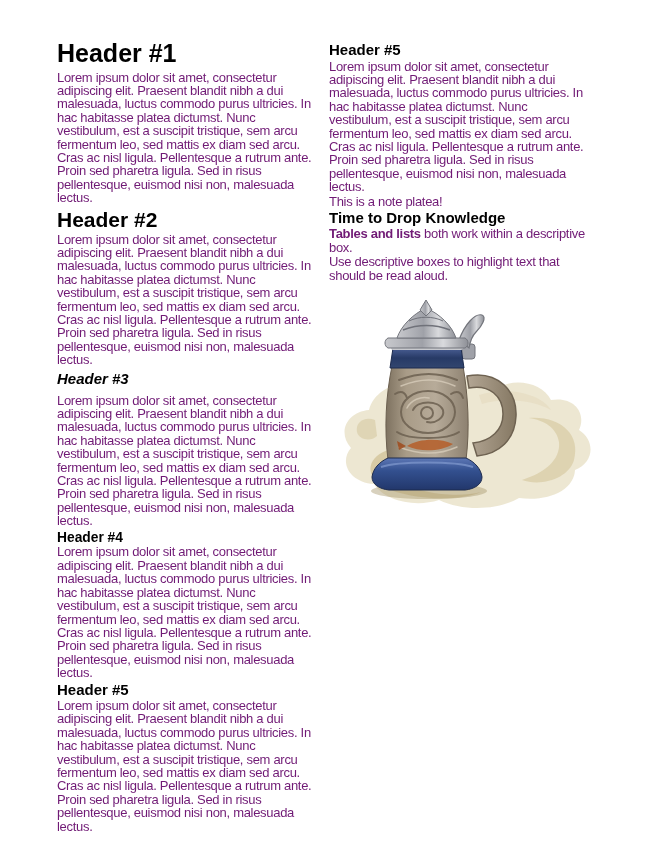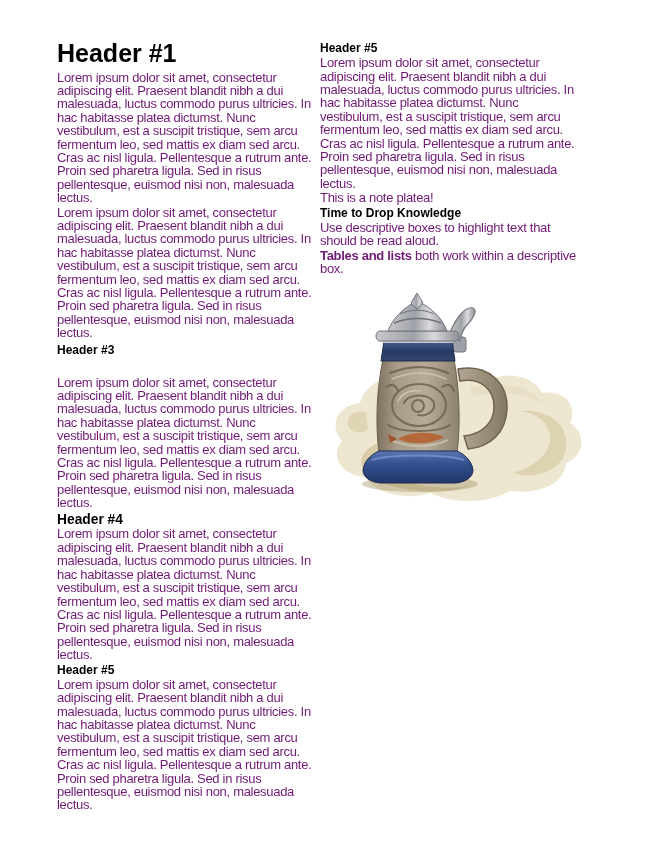--- a/index.html
+++ b/index.html
@@ -4,73 +4,74 @@
 <style>
   * { box-sizing: border-box; }
   html, body { margin: 0; padding: 0; }
   body {
     width: 652px; height: 844px;
     background: #ffffff;
     font-family: "Liberation Sans", "DejaVu Sans", sans-serif;
     color: #1b1b1b;
     overflow: hidden;
   }
-  .page { display: flex; gap: 4px; padding: 40px 57px 0 57px; }
+  .page { display: flex; gap: 13px; padding: 40px 57px 0 57px; }
   .col { width: 259px; flex: 0 0 259px; }
 
   p.body {
     font-size: 13px;
     line-height: 13.4px;
     letter-spacing: -0.3px;
     margin: 0 0 1px 0;
     color: #701a75;
   }
   h1, h2, h3, h4, h5 { color: #000; font-weight: bold; }
   h1 { font-size: 25px;   line-height: 1.06; margin: 0 0 4px 0; }
   h2 { font-size: 21px;   line-height: 1.0;  margin: 4px 0 3px 0; }
-  h3 { font-size: 12px; line-height: 1.0;  margin: 4px 0 20px 0; }
+  h3 { font-size: 15px; line-height: 1.0;  margin: 4px 0 8px 0; font-style: italic; }
   h4 { font-size: 13.8px; line-height: 1.0;  margin: 3px 0 1px 0; }
-  h5 { font-size: 12px;   line-height: 1.1;  margin: 2px 0 1px 0; }
+  h5 { font-size: 15px;   line-height: 1.1;  margin: 2px 0 1px 0; }
 
   .bold-lead { font-weight: bold; }
 
   .stein-wrap { margin-top: 18px; }
   .stein-wrap svg { display: block; overflow: visible; }
 </style>
 </head>
 <body>
 
 <div class="page">
 
   <div class="col">
     <h1>Header #1</h1>
     <p class="body">Lorem ipsum dolor sit amet, consectetur adipiscing elit. Praesent blandit nibh a dui malesuada, luctus commodo purus ultricies. In hac habitasse platea dictumst. Nunc vestibulum, est a suscipit tristique, sem arcu fermentum leo, sed mattis ex diam sed arcu. Cras ac nisl ligula. Pellentesque a rutrum ante. Proin sed pharetra ligula. Sed in risus pellentesque, euismod nisi non, malesuada lectus.</p>
 
+    <h2>Header #2</h2>
     <p class="body">Lorem ipsum dolor sit amet, consectetur adipiscing elit. Praesent blandit nibh a dui malesuada, luctus commodo purus ultricies. In hac habitasse platea dictumst. Nunc vestibulum, est a suscipit tristique, sem arcu fermentum leo, sed mattis ex diam sed arcu. Cras ac nisl ligula. Pellentesque a rutrum ante. Proin sed pharetra ligula. Sed in risus pellentesque, euismod nisi non, malesuada lectus.</p>
 
     <h3>Header #3</h3>
     <p class="body">Lorem ipsum dolor sit amet, consectetur adipiscing elit. Praesent blandit nibh a dui malesuada, luctus commodo purus ultricies. In hac habitasse platea dictumst. Nunc vestibulum, est a suscipit tristique, sem arcu fermentum leo, sed mattis ex diam sed arcu. Cras ac nisl ligula. Pellentesque a rutrum ante. Proin sed pharetra ligula. Sed in risus pellentesque, euismod nisi non, malesuada lectus.</p>
 
     <h4>Header #4</h4>
     <p class="body">Lorem ipsum dolor sit amet, consectetur adipiscing elit. Praesent blandit nibh a dui malesuada, luctus commodo purus ultricies. In hac habitasse platea dictumst. Nunc vestibulum, est a suscipit tristique, sem arcu fermentum leo, sed mattis ex diam sed arcu. Cras ac nisl ligula. Pellentesque a rutrum ante. Proin sed pharetra ligula. Sed in risus pellentesque, euismod nisi non, malesuada lectus.</p>
 
     <h5>Header #5</h5>
     <p class="body">Lorem ipsum dolor sit amet, consectetur adipiscing elit. Praesent blandit nibh a dui malesuada, luctus commodo purus ultricies. In hac habitasse platea dictumst. Nunc vestibulum, est a suscipit tristique, sem arcu fermentum leo, sed mattis ex diam sed arcu. Cras ac nisl ligula. Pellentesque a rutrum ante. Proin sed pharetra ligula. Sed in risus pellentesque, euismod nisi non, malesuada lectus.</p>
   </div>
 
   <div class="col">
     <h5>Header #5</h5>
     <p class="body">Lorem ipsum dolor sit amet, consectetur adipiscing elit. Praesent blandit nibh a dui malesuada, luctus commodo purus ultricies. In hac habitasse platea dictumst. Nunc vestibulum, est a suscipit tristique, sem arcu fermentum leo, sed mattis ex diam sed arcu. Cras ac nisl ligula. Pellentesque a rutrum ante. Proin sed pharetra ligula. Sed in risus pellentesque, euismod nisi non, malesuada lectus.</p>
 
     <p class="body">This is a note platea!</p>
 
     <h5>Time to Drop Knowledge</h5>
+    <p class="body"><span class="bold-lead">Tables and lists</span><span> both work within a descriptive box.</span></p>
+
     <p class="body">Use descriptive boxes to highlight text that should be read aloud.</p>
-
-    <p class="body"><span class="bold-lead">Tables and lists</span><span> both work within a descriptive box.</span></p>
 
     <div class="stein-wrap">
       <svg width="280" height="215" viewBox="0 0 280 215" xmlns="http://www.w3.org/2000/svg">
         <defs>
           <linearGradient id="gLid" x1="0" y1="0" x2="1" y2="0">
             <stop offset="0" stop-color="#c8c9cd"></stop>
               <stop offset="0.45" stop-color="#9fa1a8"></stop>
             <stop offset="0.7" stop-color="#d9dadd"></stop>
               <stop offset="1" stop-color="#8e9097"></stop>
           </linearGradient>

